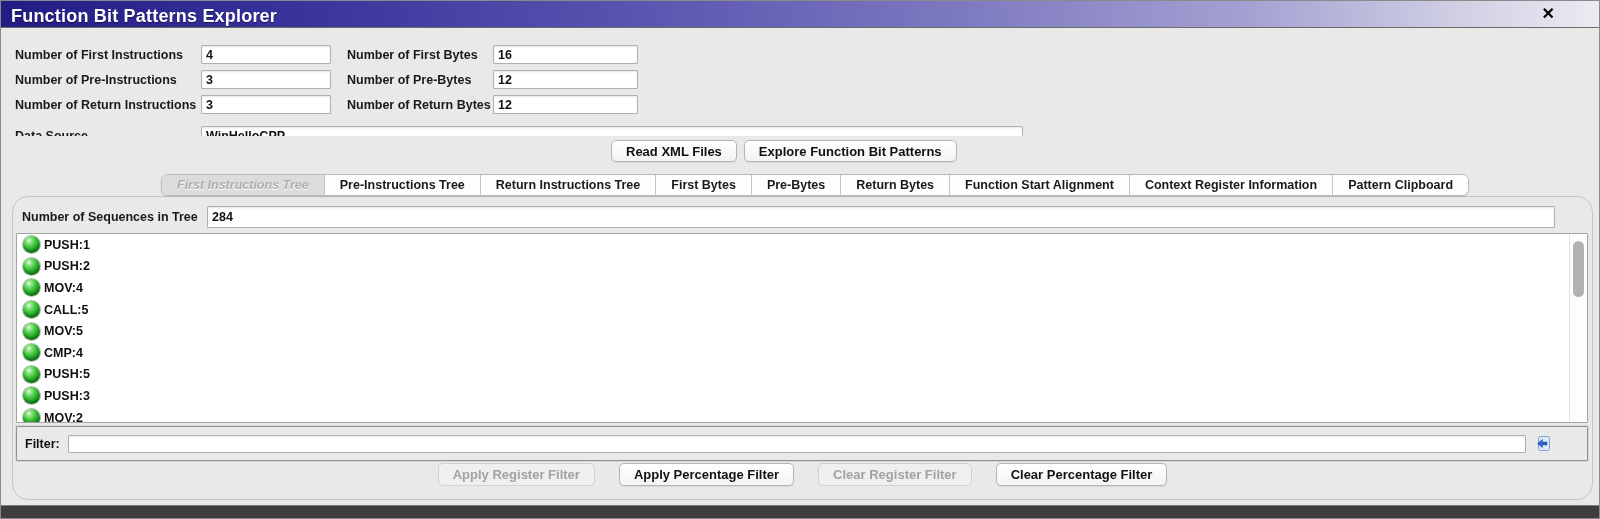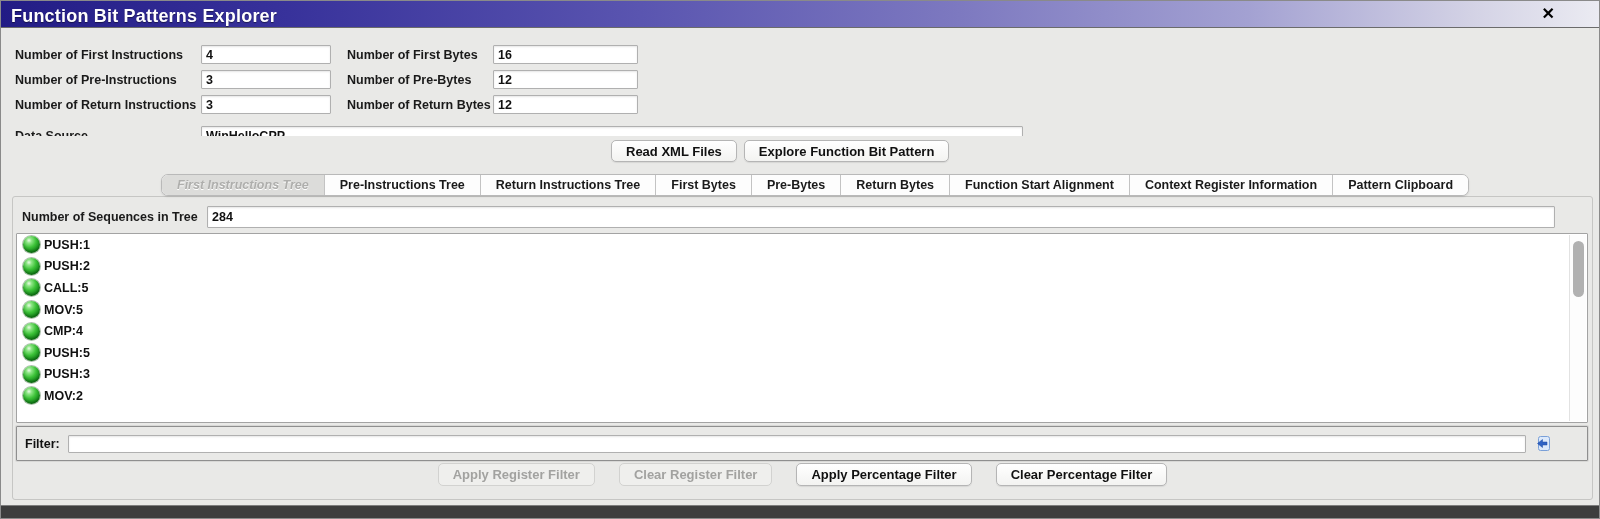--- a/index.html
+++ b/index.html
@@ -55,21 +55,21 @@
     color:#1a1a1a; background:#fdfdfd; border-right:1px solid #c3c3c3; white-space:nowrap;
   }
   .tab:last-child { border-right:none; }
   .tab.selected {
     background:#dcdcda; color:#aeaeac; font-style:italic;
     text-shadow:0 1px 0 #ffffff;
   }
   
   .panel {
     position:absolute; left:11px; top:195px; width:1581px; height:304px;
-    background:#e9e9e7; border:1px solid #c6c6c4; border-radius:3px; z-index:1;
+    background:#e9e9e7; border:1px solid #c6c6c4; border-radius:16px; z-index:1;
   }
   .seq-row { position:absolute; left:9px; top:9px; display:flex; align-items:center; }
   .seq-row .flabel { width:185px; }
   .f-seq { width:1348px; height:22px; }
   
   .tree {
     position:absolute; left:3px; top:36px; width:1572px; height:190px;
     background:#ffffff; border:1px solid #a3a3a3; overflow:hidden; border-radius:1px;
   }
   .titem { display:flex; align-items:center; height:21.6px; padding-left:6px; }
@@ -142,21 +142,21 @@
     <div class="clip-wrap">
       <div class="frow">
         <span class="flabel lab1">Data Source</span>
         <input class="ffield f-wide" value="WinHelloCPP" style="">
       </div>
     </div>
   </div>
 
   <div class="action-row">
     <button class="btn">Read XML Files</button>
-    <button class="btn">Explore Function Bit Pattern</button>
+    <button class="btn">Explore Function Bit Patterns</button>
   </div>
 
   <div class="tabbar">
     <span class="tab selected">First Instructions Tree</span>
     <span class="tab">Pre-Instructions Tree</span>
     <span class="tab">Return Instructions Tree</span>
     <span class="tab">First Bytes</span>
     <span class="tab">Pre-Bytes</span>
     <span class="tab">Return Bytes</span>
     <span class="tab">Function Start Alignment</span>
@@ -175,20 +175,24 @@
       <div class="titem">
         <span class="sphere"></span>
         <span class="tlabel">PUSH:1</span>
       </div>
       <div class="titem">
         <span class="sphere"></span>
         <span class="tlabel">PUSH:2</span>
       </div>
       <div class="titem">
         <span class="sphere"></span>
+        <span class="tlabel">MOV:4</span>
+      </div>
+      <div class="titem">
+        <span class="sphere"></span>
         <span class="tlabel">CALL:5</span>
       </div>
       <div class="titem">
         <span class="sphere"></span>
         <span class="tlabel">MOV:5</span>
       </div>
       <div class="titem">
         <span class="sphere"></span>
         <span class="tlabel">CMP:4</span>
       </div>
@@ -215,22 +219,22 @@
       <span class="ficon">
         <svg width="17" height="17" viewBox="0 0 17 17">
           <rect x="4.5" y="1.5" width="11" height="14" rx="2" fill="#dce9fb" stroke="#7aa0d8"></rect>
           <path d="M8.5 4.5 L3.5 8.5 L8.5 12.5 L8.5 10 L13 10 L13 7 L8.5 7 Z" fill="#2f62c4" stroke="#1d48a0" stroke-width="0.5"></path>
         </svg>
       </span>
     </div>
 
     <div class="footer-btns">
       <button class="btn disabled">Apply Register Filter</button>
+      <button class="btn">Apply Percentage Filter</button>
       <button class="btn disabled">Clear Register Filter</button>
-      <button class="btn">Apply Percentage Filter</button>
       <button class="btn">Clear Percentage Filter</button>
     </div>
 
   </div>
 
   <div class="bottom-strip"></div>
 
 </div>
 
 </body></html>

